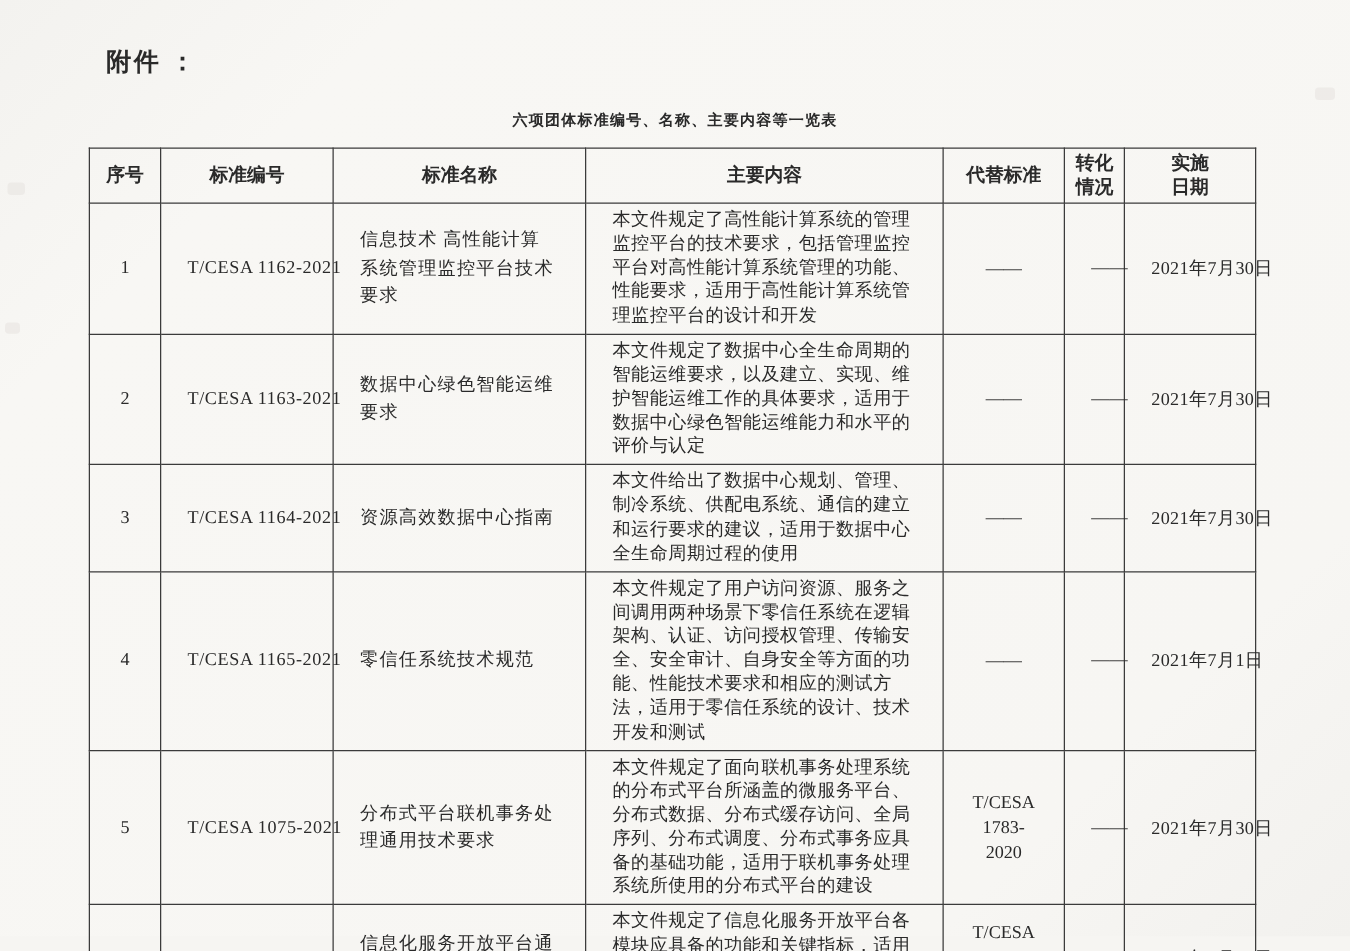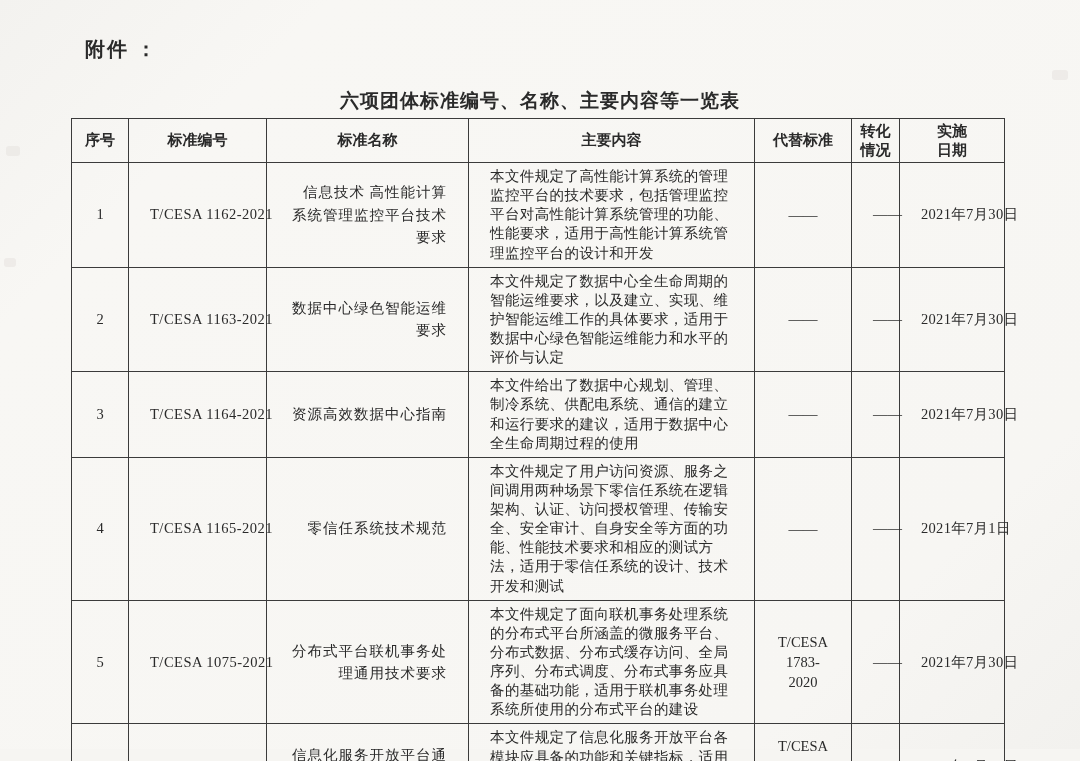--- a/index.html
+++ b/index.html
@@ -25,21 +25,21 @@
     font-size: 20px;
     font-weight: bold;
     letter-spacing: 2px;
   }
   .doc-title {
     position: absolute;
     left: 0;
     top: 88px;
     width: 1080px;
     text-align: center;
-    font-size: 19px;
+    font-size: 12px;
     font-weight: bold;
     letter-spacing: 1px;
   }
   table.std {
     position: absolute;
     left: 71px;
     top: 118px;
     width: 933px;
     border-collapse: collapse;
     table-layout: fixed;
@@ -61,21 +61,21 @@
   th.two-line { white-space: pre-line; line-height: 1.25; }
   tr.hrow   { height: 44px; }
   tr.r0 { height: 96px; }
   tr.r1 { height: 84px; }
   tr.r2 { height: 78px; }
   tr.r3 { height: 110px; }
   tr.r4 { height: 118px; }
   tr.r5 { height: 68px; }
   td.c-no     { text-align: center; }
   td.c-code   { text-align: center; letter-spacing: 0.5px; white-space: nowrap; }
-  td.c-name   { text-align: right; line-height: 1.55; letter-spacing: 1px; padding-left: 10px; padding-right: 8px; }
+  td.c-name   { text-align: left; line-height: 1.55; letter-spacing: 1px; padding-left: 10px; padding-right: 8px; }
   td.c-main   { text-align: left; font-size: 14px; line-height: 1.32; letter-spacing: 0.4px; padding: 5px 8px; }
   td.c-repl   { text-align: center; line-height: 1.4; }
   td.c-conv   { text-align: center; }
   td.c-date   { text-align: right; white-space: nowrap; font-size: 14px; letter-spacing: 0.3px; }
   
   .smudge { position: absolute; background: #e7e5e1; opacity: .6; border-radius: 3px; }
   .s1 { left: 6px; top: 146px; width: 14px; height: 10px; }
   .s2 { left: 4px; top: 258px; width: 12px; height: 9px; }
   .s3 { left: 1052px; top: 70px; width: 16px; height: 10px; }
 </style>

